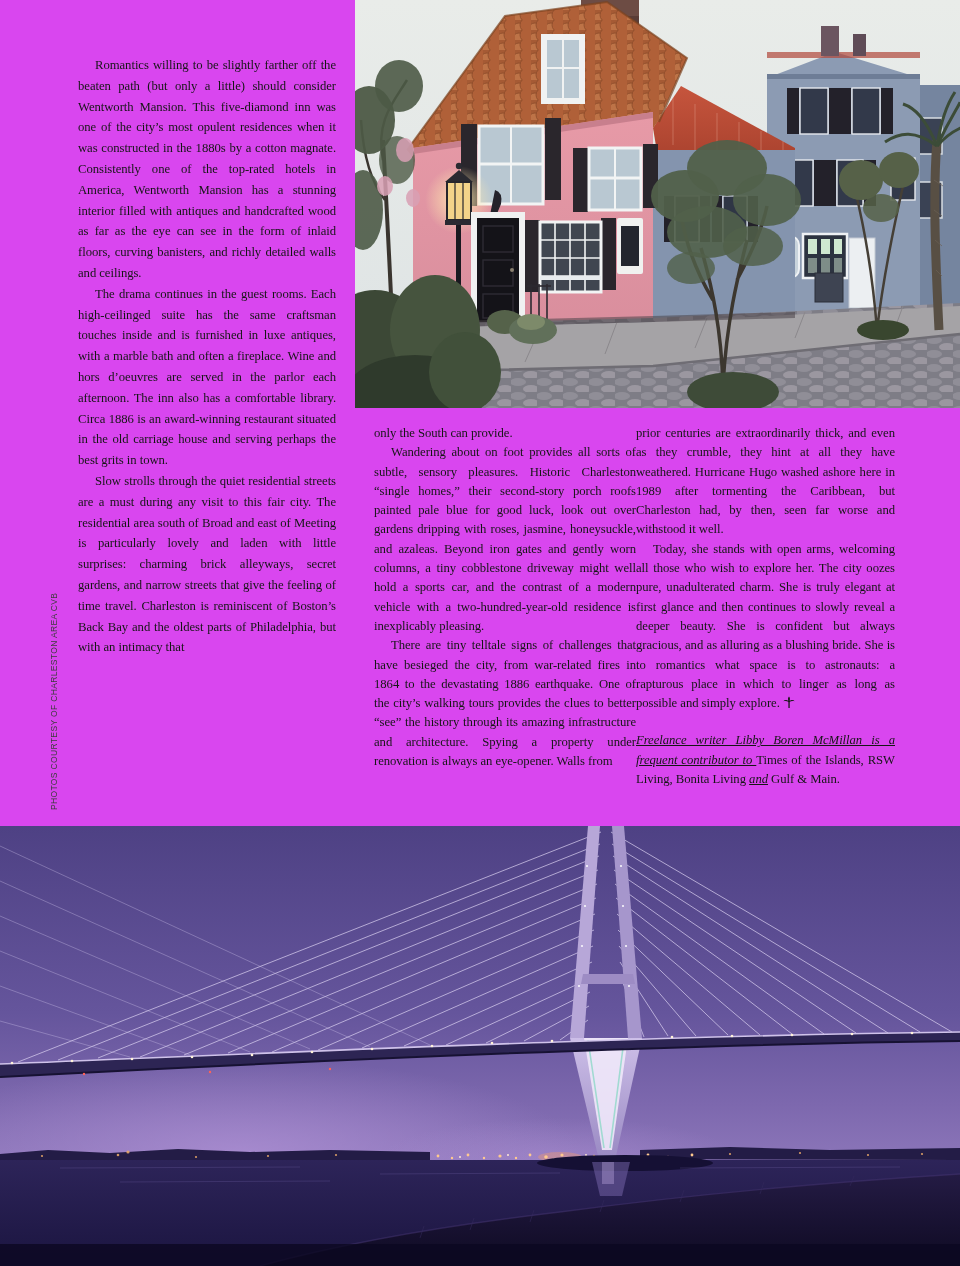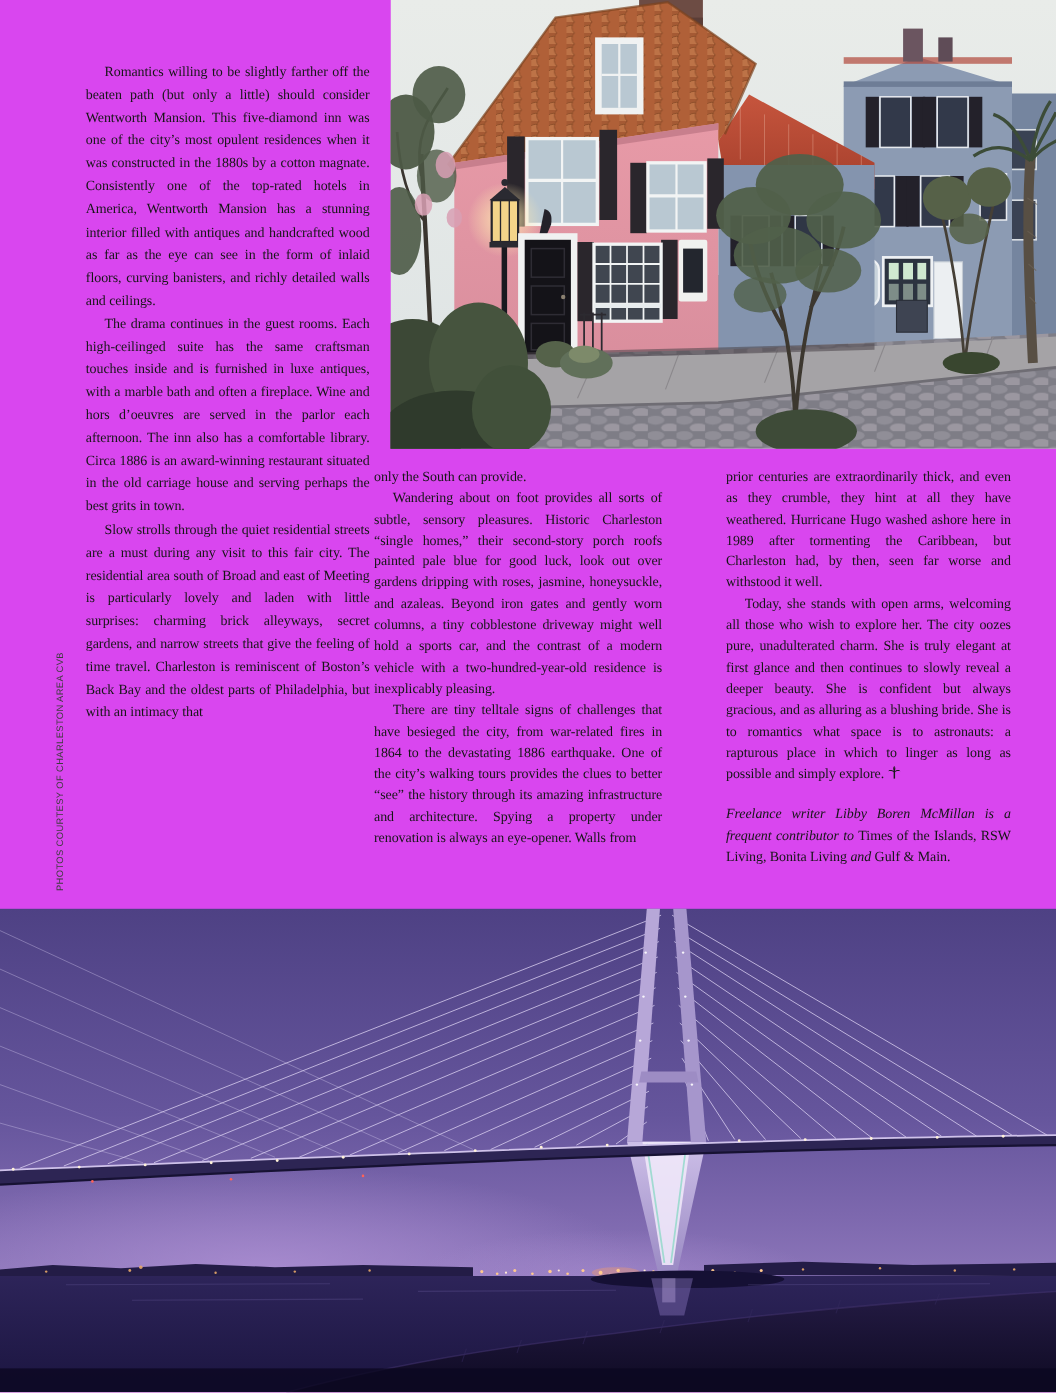--- a/index.html
+++ b/index.html
@@ -4,29 +4,29 @@
 <style>
   html,body{margin:0;padding:0;background:#ffffff;}
   .page{position:relative;width:960px;height:1266px;background:#d946ef;overflow:hidden;
         font-family:"Liberation Serif","DejaVu Serif",serif;color:#161616;}
   .photo{position:absolute;display:block;}
   .photo svg{display:block;width:100%;height:100%;}
   .top-photo{left:355px;top:0;width:605px;height:408px;}
   .bottom-photo{left:0;top:826px;width:960px;height:440px;}
   .col{position:absolute;}
   .col1{left:78px;top:55px;width:258px;}
-  .col2{left:340px;top:424px;width:262px;}
-  .col3{left:660px;top:424px;width:259px;}
+  .col2{left:374px;top:424px;width:262px;}
+  .col3{left:636px;top:424px;width:259px;}
   .col p{margin:0;font-size:12.7px;letter-spacing:-0.05px;text-align:justify;
          hyphens:auto;-webkit-hyphens:auto;}
   .col1 p{line-height:20.8px;}
   .col2 p,.col3 p{line-height:19.3px;}
   p.indent{text-indent:17px;}
   .bio{margin-top:18px !important;}
-  .bio .it{font-style:italic;}
+  .bio .it{font-style:italic;text-decoration:underline;}
   .endmark{display:inline-block;width:12px;height:12px;vertical-align:-1px;margin-left:3px;}
   .credit{position:absolute;left:49px;top:810px;width:226px;transform-origin:0 0;
           transform:rotate(-90deg);font-family:"Liberation Sans","DejaVu Sans",sans-serif;
           font-size:8.5px;letter-spacing:0.35px;color:#3c3c3c;white-space:nowrap;}
 </style>
 </head>
 <body>
 
 <div class="page">
 

